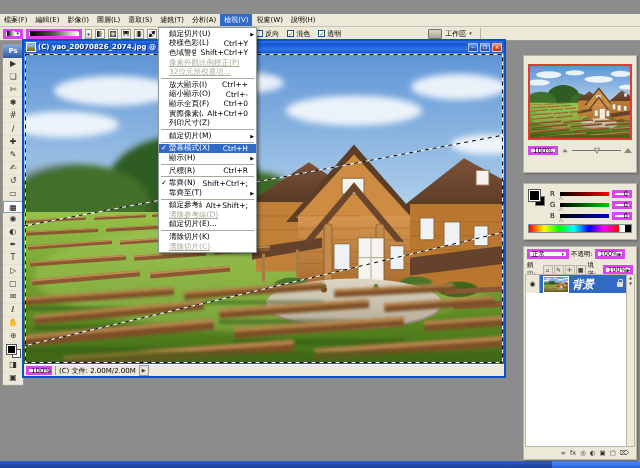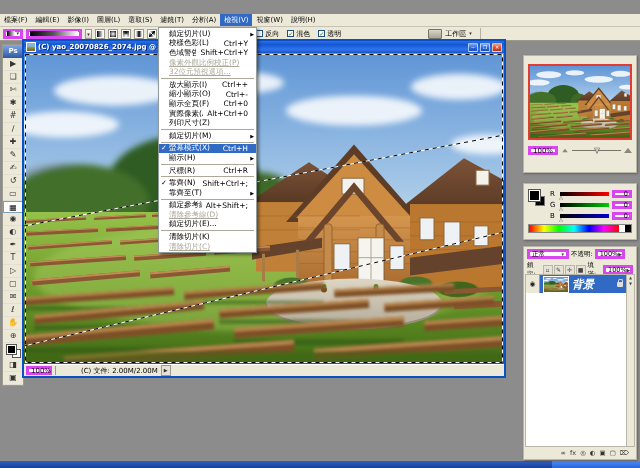--- a/index.html
+++ b/index.html
@@ -63,21 +63,21 @@
   .doc-icon{width:8px;height:8px;background:linear-gradient(#8ab4e0 40%,#7a9a40 60%,#8a5a30);border:1px solid #fff;}
   .doc-title{flex:1;color:#fff;font-size:7px;font-weight:bold;white-space:nowrap;overflow:hidden;text-shadow:1px 1px 0 #0A2C73;}
   .doc-btn{width:10px;height:9px;border-radius:1px;border:1px solid rgba(255,255,255,.6);box-sizing:border-box;
     background:linear-gradient(#7AA7F0,#2A63D8 60%,#1E4FBE);color:#fff;font-size:5px;line-height:7px;text-align:center;}
   .doc-btn.close{background:linear-gradient(#F0A088,#D6492B 55%,#B93318);}
   .doc-canvas{position:relative;width:480px;height:311px;background:#fff;overflow:hidden;}
   .doc-canvas svg.photo{position:absolute;left:0;top:0;width:480px;height:311px;}
   .doc-status{height:11px;display:flex;align-items:center;gap:3px;padding:0 2px;font-size:7px;background:#ECE9D8;border-top:1px solid #fff;}
   .zoombox{width:26px;height:9px;padding:0 2px;font-size:7px;}
   .status-sep{width:1px;height:9px;background:#9C9A8C;}
-  .status-text{white-space:nowrap;margin-left:22px;}
+  .status-text{white-space:nowrap;}
   .status-spin{width:8px;height:9px;font-size:5px;line-height:9px;text-align:center;color:#333;border:1px solid #9C9A8C;background:#E6E3D6;}
   
   .viewmenu{position:absolute;left:158px;top:27px;width:97px;background:#FFFFFF;border:1px solid #919B9C;
     box-shadow:2px 2px 3px rgba(0,0,0,.45);z-index:50;padding:1px 0;font-size:7.5px;}
   .vm-row{display:flex;align-items:center;height:9.6px;padding:0 2px;color:#000;white-space:nowrap;}
   .vm-row.hl{background:#316AC5;color:#fff;}
   .vm-row.dis{color:#ACA899;text-decoration:underline;}
   .vm-check{width:8px;font-size:7px;flex:none;}
   .vm-label{flex:1;overflow:hidden;}
   .vm-short{margin-left:4px;flex:none;}

